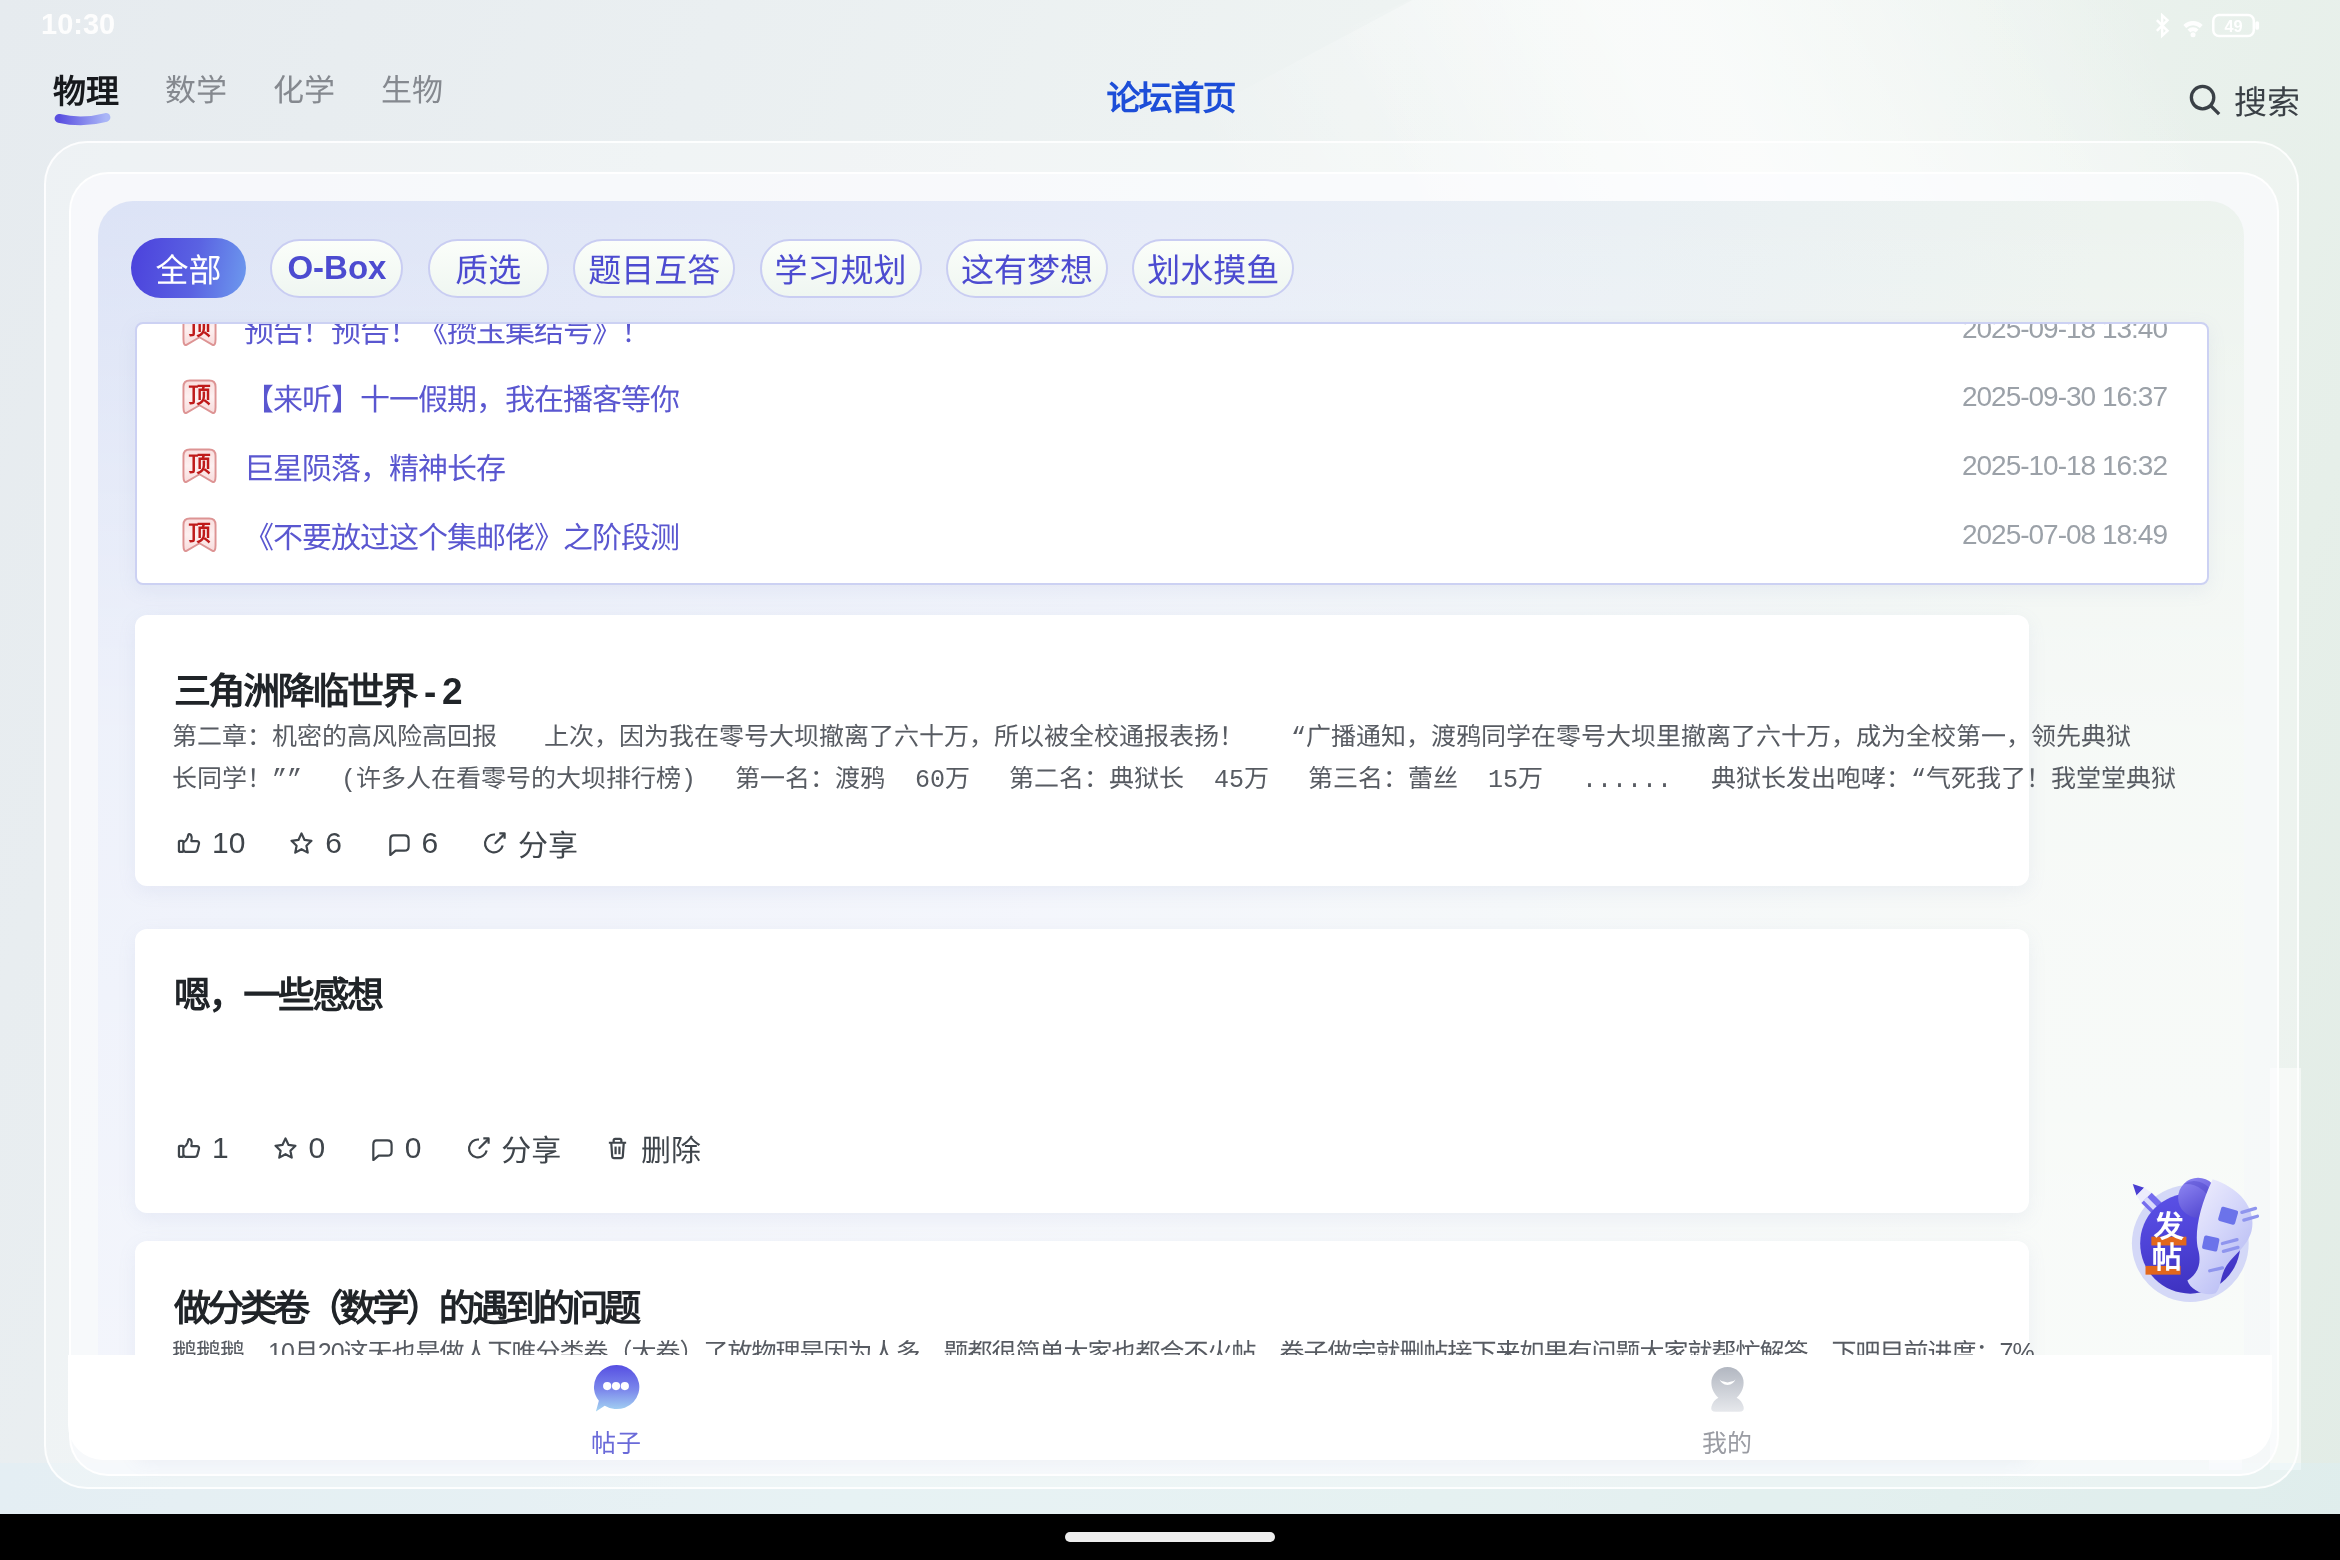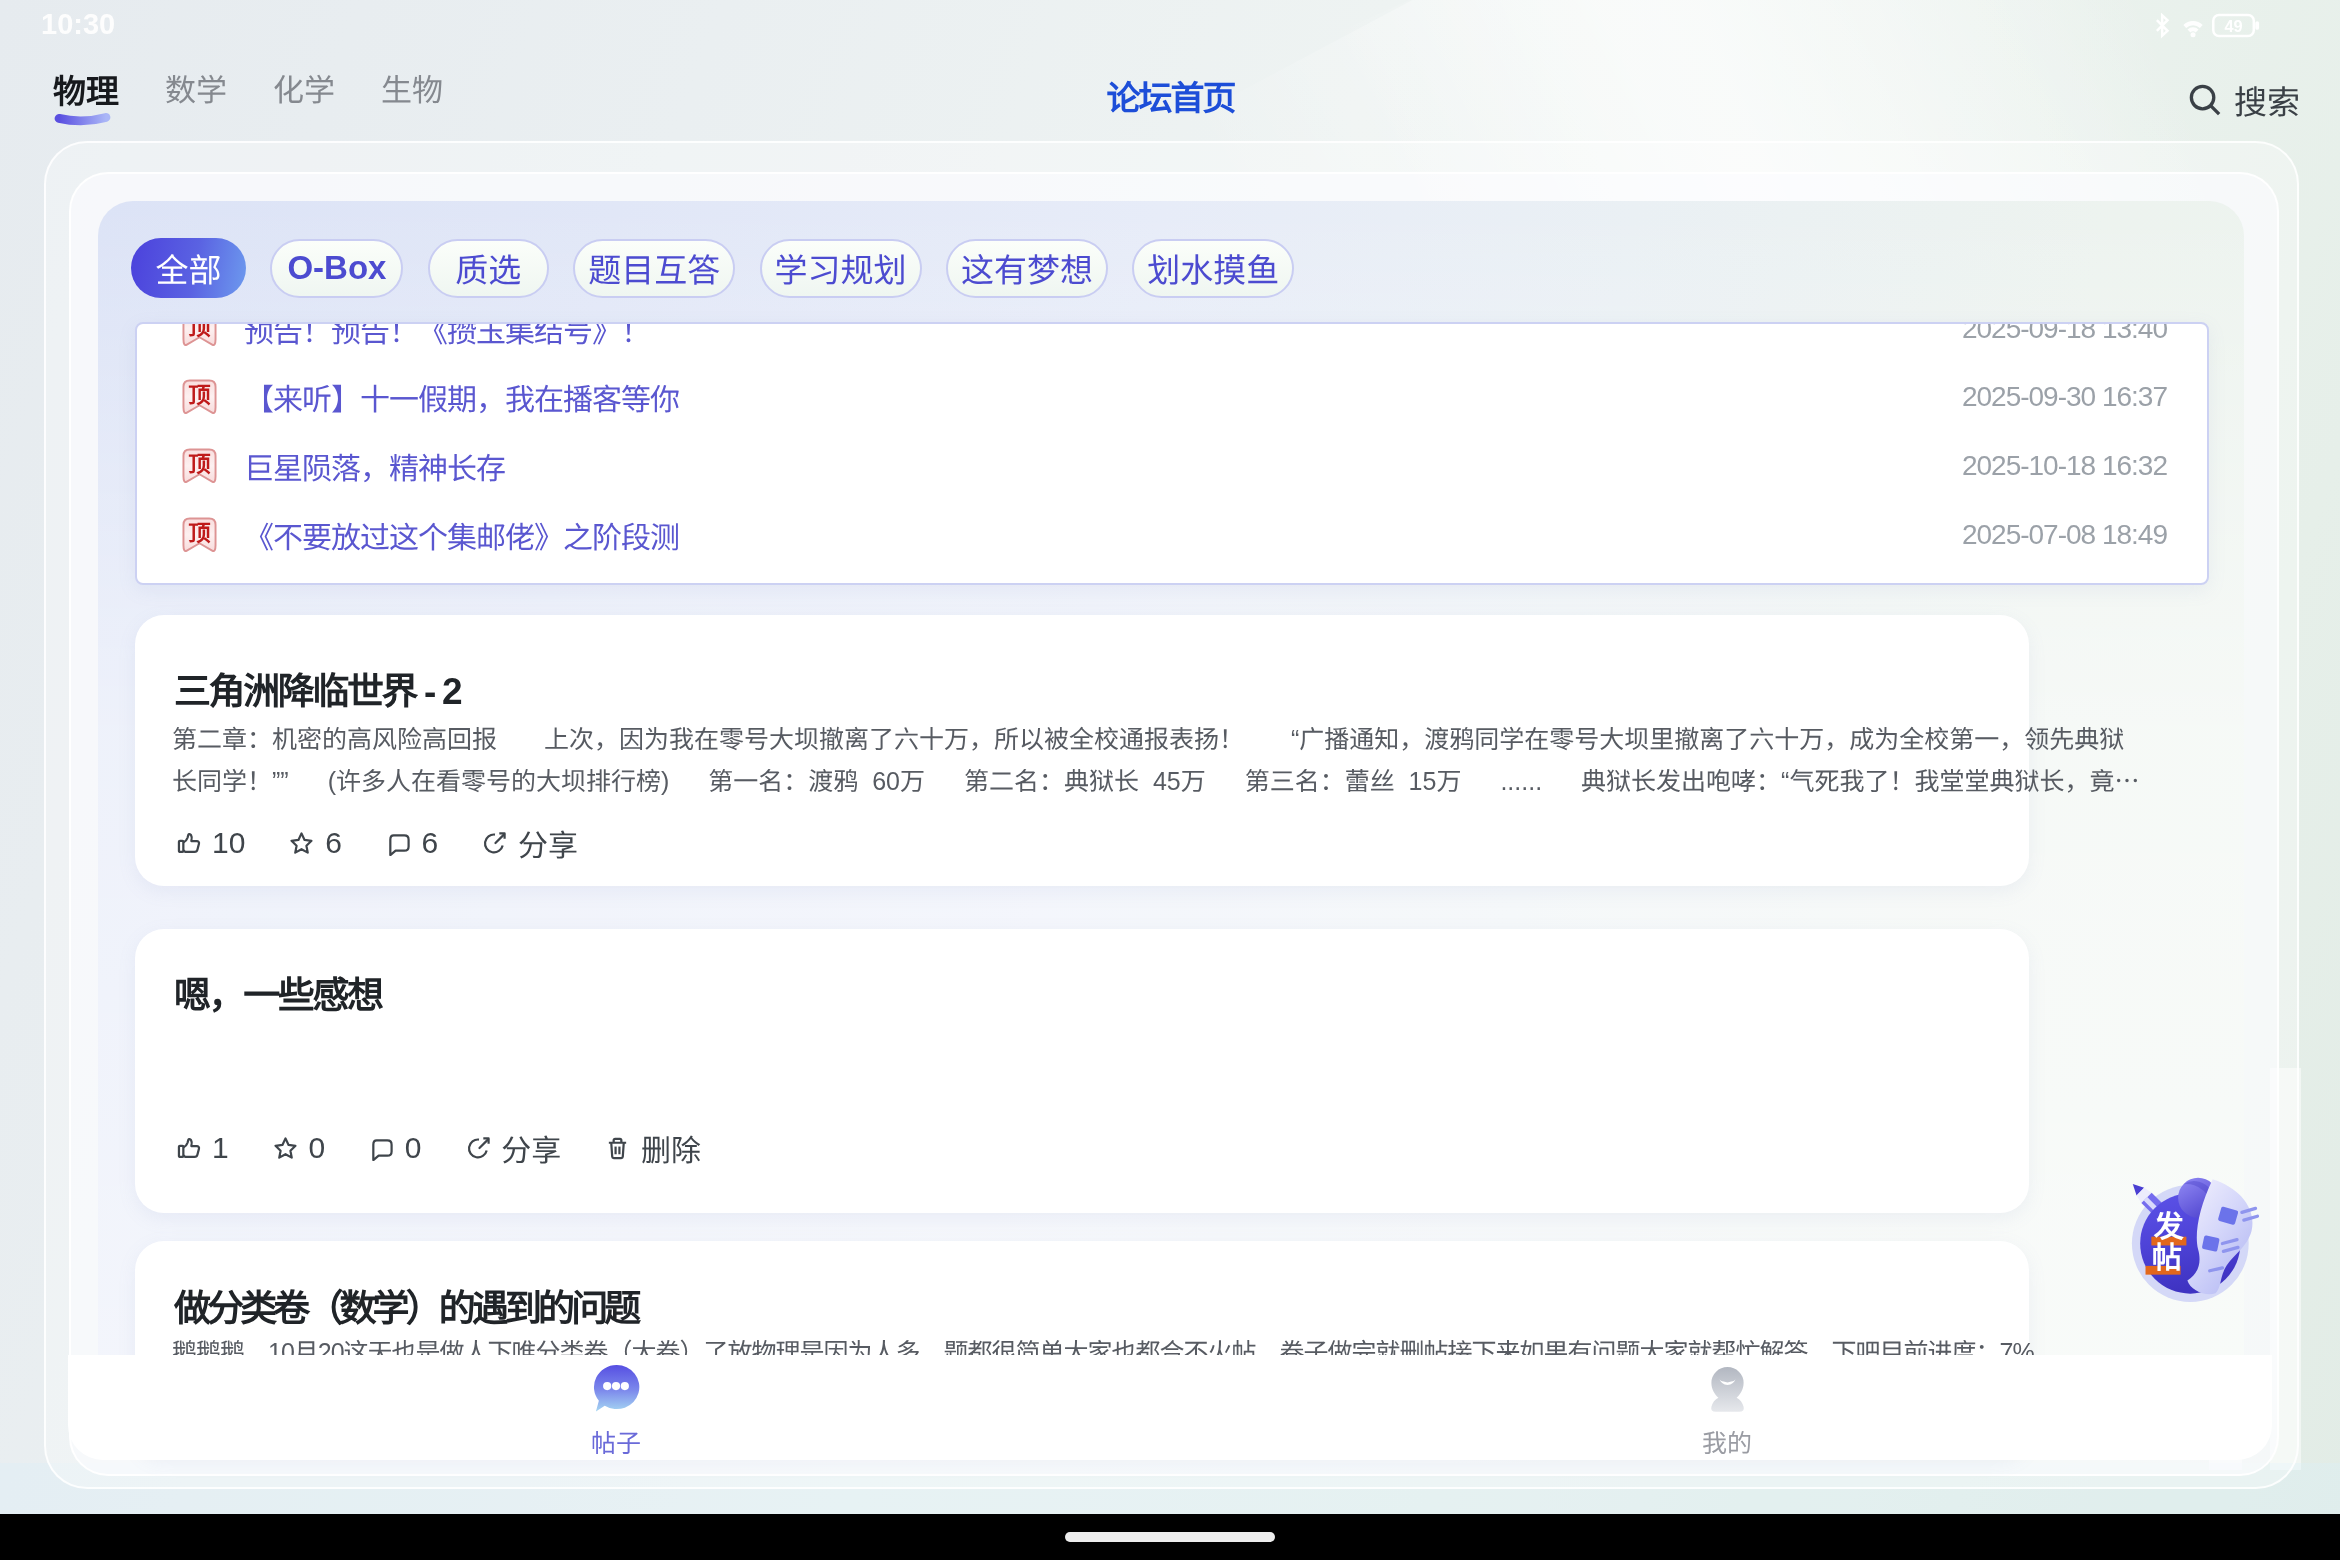--- a/index.html
+++ b/index.html
@@ -35,21 +35,21 @@
   .chip.on { height:60px; border:none; color:#fff; font-weight:500;
           background:linear-gradient(100deg,#4b41dc 0%,#5a62e2 55%,#6d9aee 100%); }
   
   .pinned { left:135px; top:322px; width:2074px; height:263px; background:#fff; border-radius:8px; box-shadow:0 5.9px 17.6px rgba(140,150,195,0.10);
             border:2px solid #ccd1f3; overflow:hidden;padding-left:8px; }
   .prow { position:absolute; left:0; width:100%; height:68px; display:flex; align-items:center; }
   .ptitle { margin-left:107px; font-size:30px; letter-spacing:-1px; color:#5a57d0; }
   .pdate { position:absolute; right:40px; font-size:28px; letter-spacing:-1px; color:#9ba1a8; }
   .ptag { position:absolute; left:45px; width:35px; height:37px; }
   
-  .card { left:135px; width:1894px; background:#fff; border-radius:29px; position:absolute; box-shadow:0 5.9px 17.6px rgba(140,150,195,0.10); }
+  .card { left:135px; width:1894px; background:#fff; border-radius:12px; position:absolute; box-shadow:0 5.9px 17.6px rgba(140,150,195,0.10); }
   .ctitle { position:absolute; left:39px; font-size:37px; font-weight:bold; color:#202428; letter-spacing:-2.4px; white-space:nowrap;}
   .cbody { position:absolute; left:37px; font-size:25px; color:#575b62; line-height:42px; white-space:nowrap; overflow:hidden; width:2005px;}
   .g1 { display:inline-block; width:47px; }
   .g2 { display:inline-block; width:39px; }
   .acts { position:absolute; left:42px; display:flex; align-items:center; font-size:30px; color:#3f454b;}
   .acts svg { display:block; }
   .ai { display:flex; align-items:center; gap:10.7px; margin-right:44px;}
   
   .tabbar { left:68px; top:1355px; width:2204px; height:105px; background:#fff;
             border-radius:0 0 35px 35px; }
@@ -152,21 +152,21 @@
       <svg class="ptag" viewBox="0 0 36 38">
         <use href="#tag"></use>
       </svg>
       <div class="ptitle">《不要放过这个集邮佬》之阶段测</div>
       <div class="pdate">2025-07-08 18:49</div>
     </div>
   </div>
 
   <div class="card" style="top:615px;height:271px;">
     <div class="ctitle" style="top:46px;">三角洲降临世界 - 2</div>
-    <div class="cbody" style="top:103px;">
+    <div class="cbody" style="top:103px;font-family:Liberation Mono, monospace;">
       <div>第二章：机密的高风险高回报<i class="g1"></i>上次，因为我在零号大坝撤离了六十万，所以被全校通报表扬！<i class="g1"></i>“广播通知，渡鸦同学在零号大坝里撤离了六十万，成为全校第一，领先典狱</div>
       <div>长同学！””<i class="g2"></i>(许多人在看零号的大坝排行榜)<i class="g2"></i>第一名：渡鸦&nbsp;&nbsp;60万<i class="g2"></i>第二名：典狱长&nbsp;&nbsp;45万<i class="g2"></i>第三名：蕾丝&nbsp;&nbsp;15万<i class="g2"></i>......<i class="g2"></i>典狱长发出咆哮：“气死我了！我堂堂典狱长，竟⋯</div>
     </div>
     <div class="acts" style="top:206px;">
       <div class="ai">
         <svg width="24.4" height="24.4" viewBox="0 0 25 25">
           <use href="#ithumb"></use>
         </svg>
         <span>10</span>
       </div>

